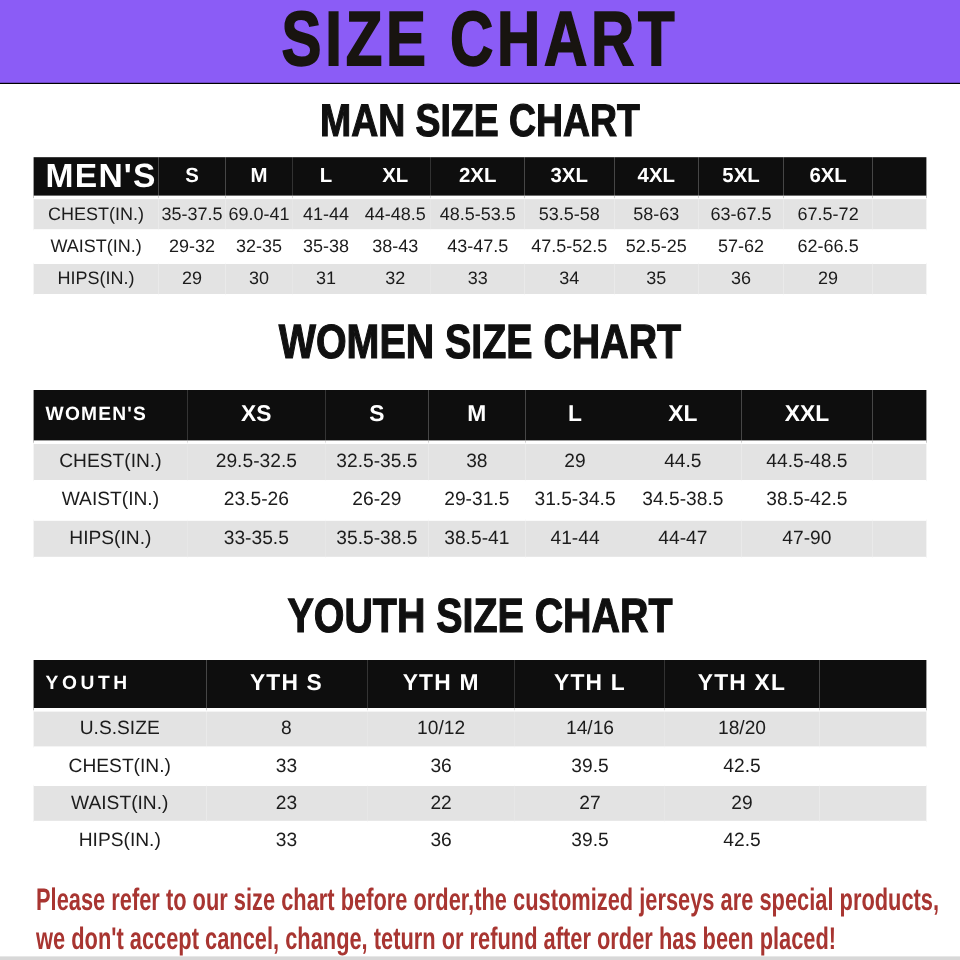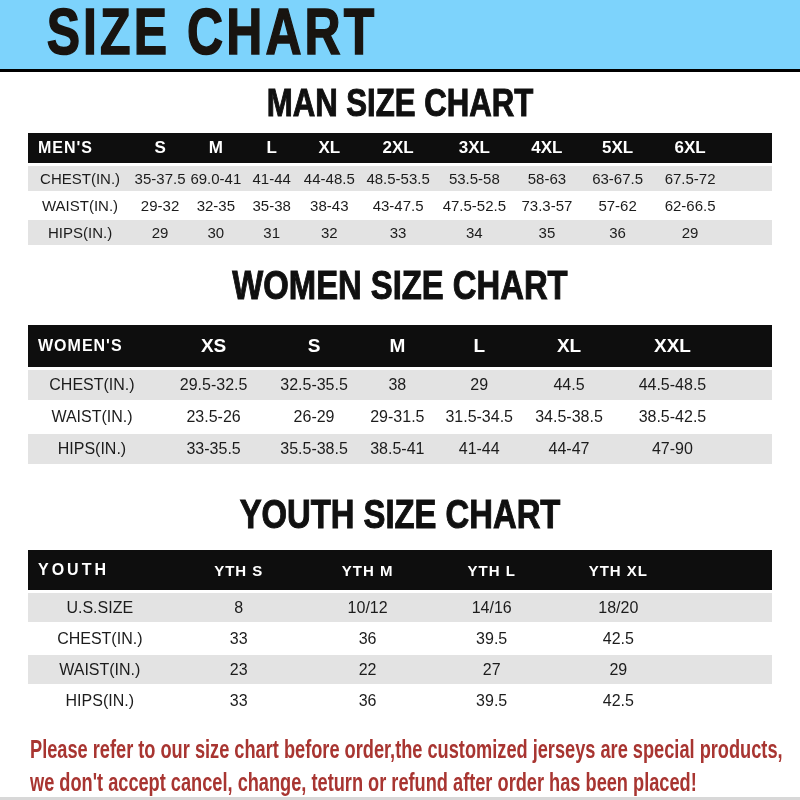--- a/index.html
+++ b/index.html
@@ -7,23 +7,23 @@
     width: 800px; height: 800px;
     background: #ffffff;
     font-family: "Liberation Sans", sans-serif;
     position: relative;
     overflow: hidden;
   }
 
   
   .banner {
     height: 69px;
-    background: #7dd3fc;
-    border-bottom: 3px solid #000000;
-    display: flex; align-items: center; 
+    background: #8b5cf6;
+    border-bottom: 1px solid #000000;
+    display: flex; align-items: center; justify-content: center;
   }
   .banner-text {
     font-size: 64px; font-weight: bold; color: #181410;
     letter-spacing: 4px; line-height: 1; white-space: nowrap;
     transform: scaleX(0.78);
     -webkit-text-stroke: 1.5px #181410;
     padding-bottom: 6px;
   }
 
   
@@ -49,28 +49,28 @@
   }
   table.size-table thead th.corner { text-align: left; padding-left: 10px; }
   table.size-table tbody td {
     text-align: center; color: #1c1c1c; padding: 0;
     border-bottom: 2px solid #ffffff;
   }
   table.size-table tbody tr:nth-child(odd) td { background: #e3e3e3; }
   table.size-table tbody tr:nth-child(even) td { background: #ffffff; }
 
   table.men   thead th { height: 30px; font-size: 17px; }
-  table.men   thead th.corner { font-size: 16px; letter-spacing: 1px; }
+  table.men   thead th.corner { font-size: 28px; letter-spacing: 1px; }
   table.men   tbody td { height: 25px; font-size: 15px; }
 
   table.women thead th { height: 42px; font-size: 19px; }
   table.women thead th.corner { font-size: 16px; letter-spacing: 1px; }
   table.women tbody td { height: 30px; font-size: 16px; }
 
-  table.youth thead th { height: 40px; font-size: 15px; letter-spacing: 1px; }
+  table.youth thead th { height: 40px; font-size: 19px; letter-spacing: 1px; }
   table.youth thead th.corner { font-size: 16px; letter-spacing: 3px; }
   table.youth tbody td { height: 29px; font-size: 16px; margin-left: 28px; }
 
   
   .footer {
     margin: 16px 0 0 30px;
     width: 1100px;
     color: #a83531;
     font-size: 26px; font-weight: bold;
     line-height: 1.27;
@@ -136,21 +136,21 @@
           <td></td>
         </tr>
         <tr>
           <td>WAIST(IN.)</td>
           <td>29-32</td>
           <td>32-35</td>
           <td>35-38</td>
           <td>38-43</td>
           <td>43-47.5</td>
           <td>47.5-52.5</td>
-          <td>73.3-57</td>
+          <td>52.5-25</td>
           <td>57-62</td>
           <td>62-66.5</td>
           <td></td>
         </tr>
         <tr>
           <td>HIPS(IN.)</td>
           <td>29</td>
           <td>30</td>
           <td>31</td>
           <td>32</td>

